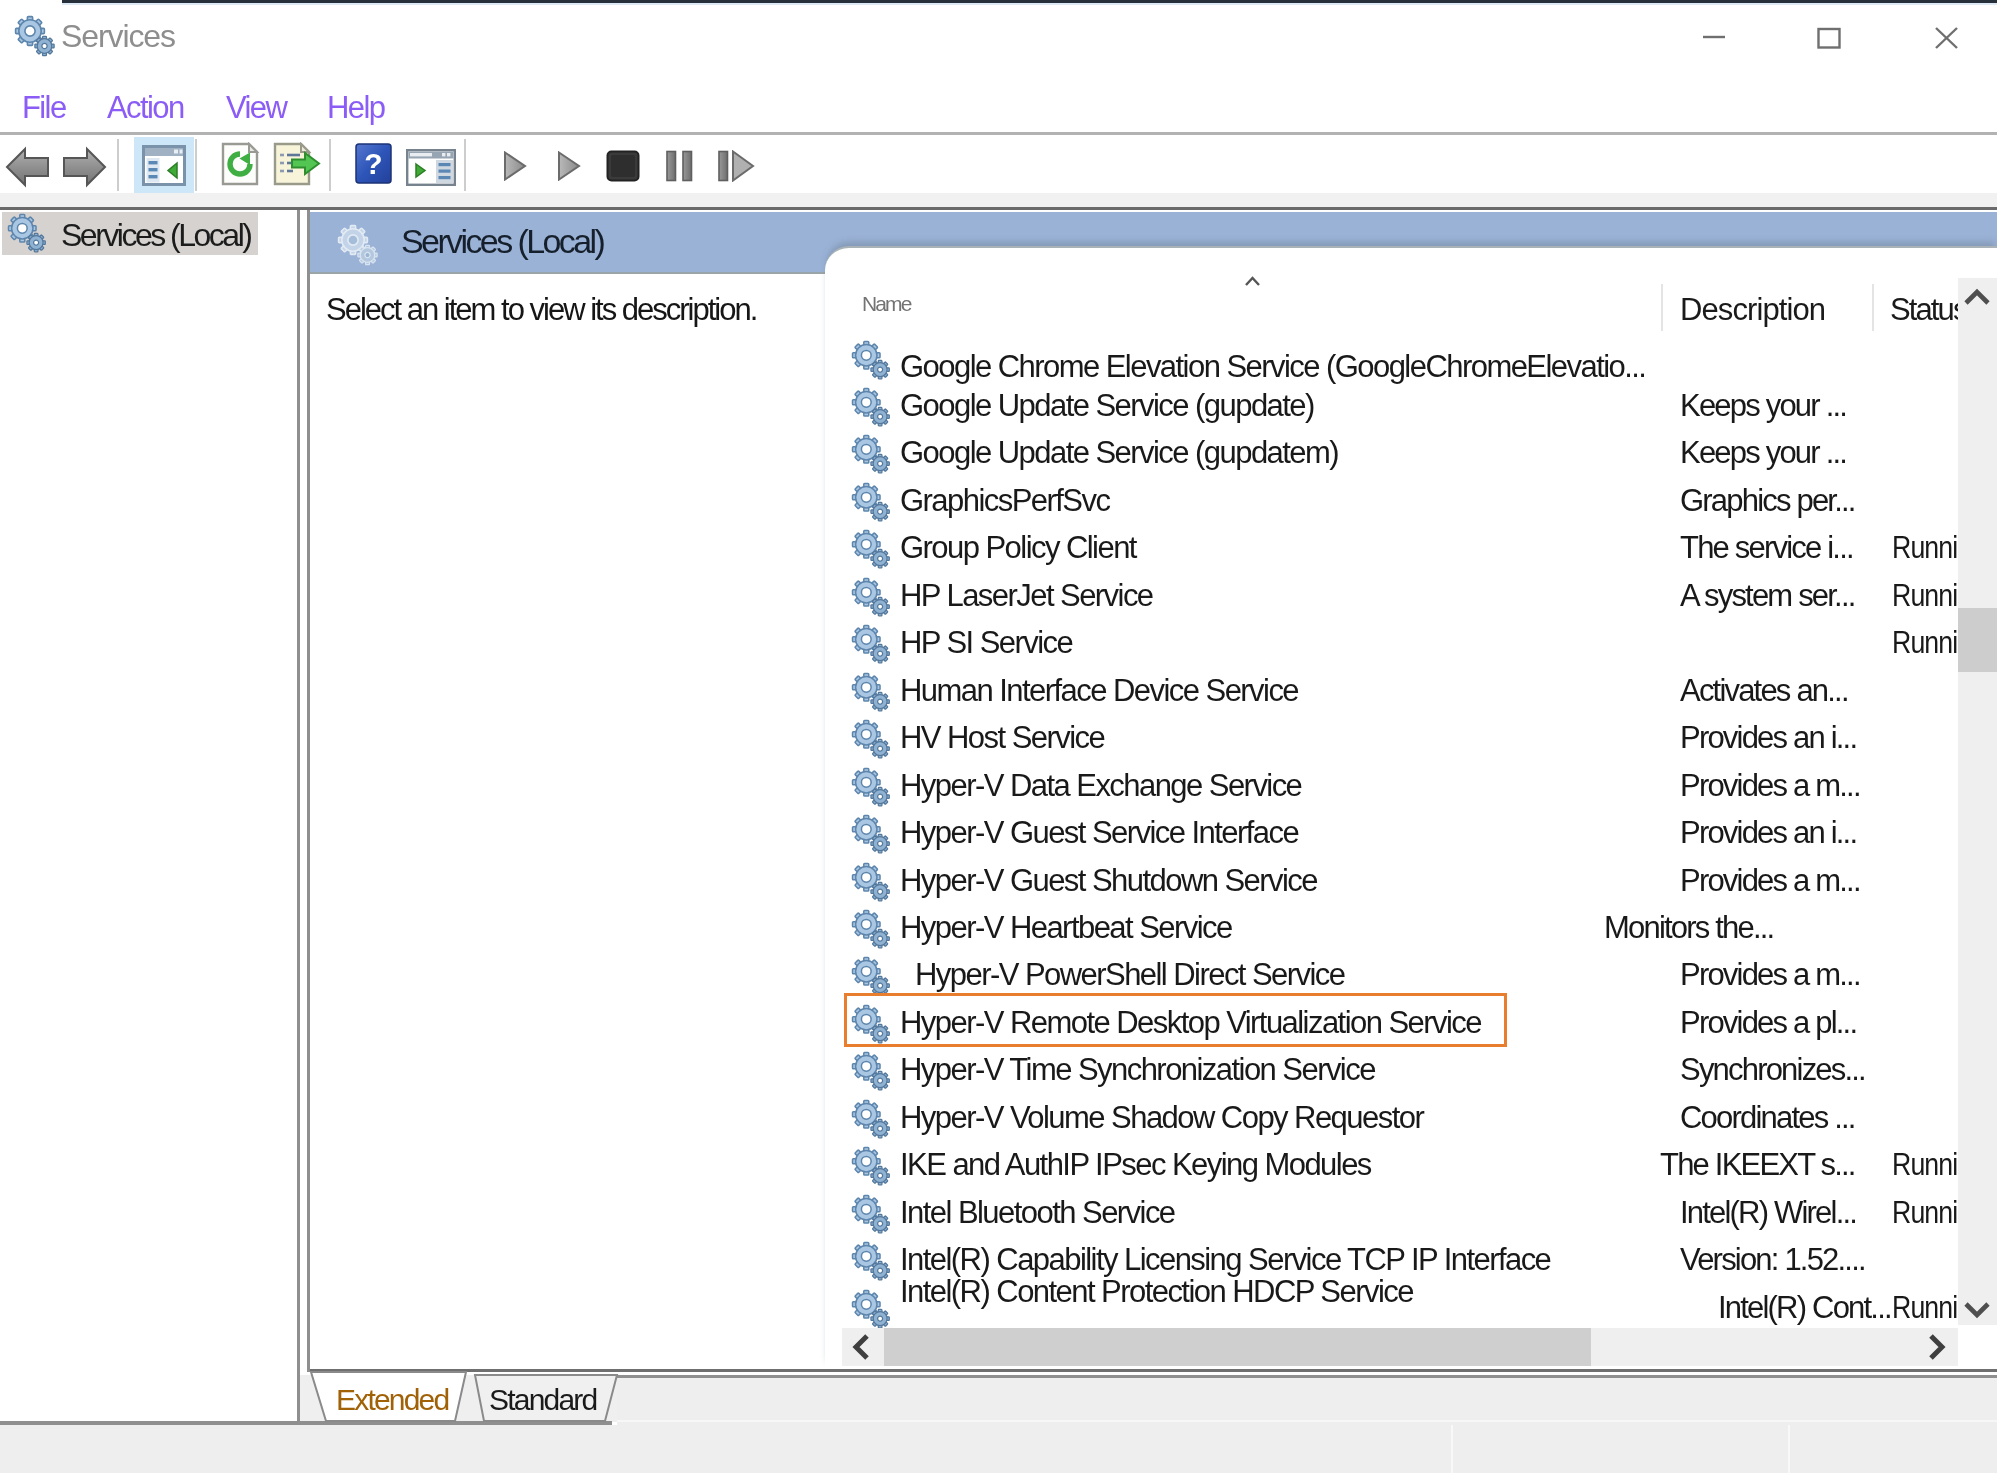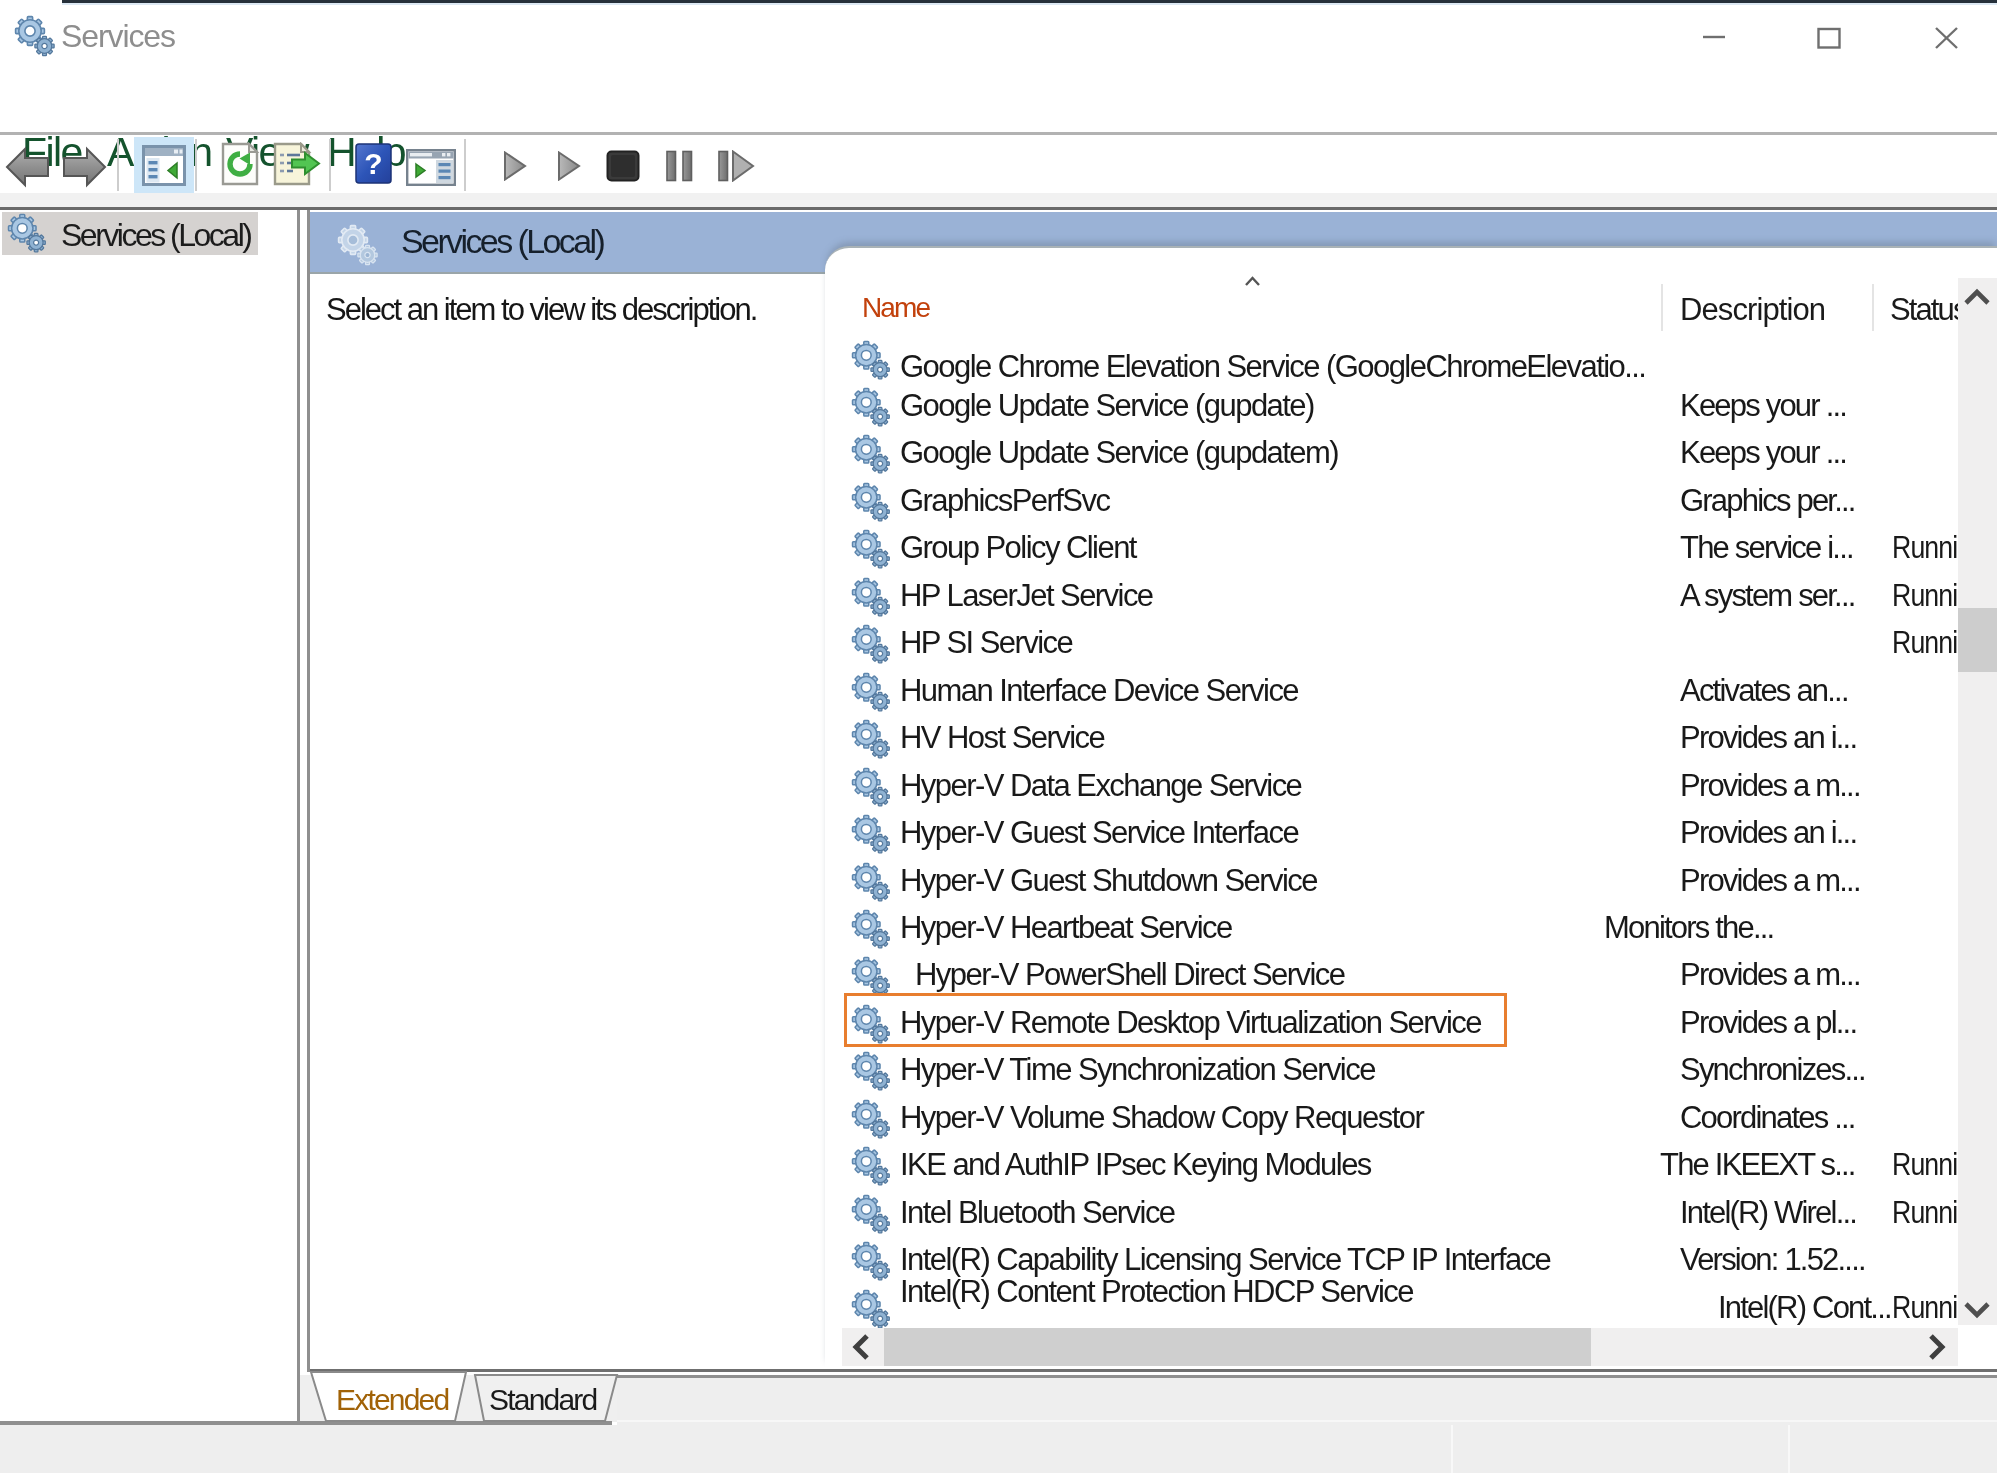--- a/index.html
+++ b/index.html
@@ -1,19 +1,19 @@
 <!DOCTYPE html>
 <html><head><meta charset="utf-8">
 <style>
   html,body{margin:0;padding:0;}
   body{width:1997px;height:1473px;position:relative;overflow:hidden;background:#fff;
        font-family:"Liberation Sans",sans-serif;}
   .a{position:absolute;}
   .t{position:absolute;white-space:nowrap;color:#1c1c1c;}
-  .menu{font-size:41px;letter-spacing:-1.6px;color:#14532d;margin-top:39px;}
+  .menu{font-size:31px;letter-spacing:-1.6px;color:#8b5cf6;}
   .rowname{font-size:31px;letter-spacing:-1.55px;color:#191919;}
   .rowdesc{font-size:31px;letter-spacing:-1.8px;color:#191919;}
 </style></head>
 <body>
 
 <div class="a" style="left:62px;top:0;width:1935px;height:3px;background:#26303a;"></div>
 <div class="a" style="left:62px;top:3px;width:1935px;height:2px;background:#dce8f3;"></div>
 <svg width="0" height="0" style="position:absolute">
     <defs>
 <g id="gear">
@@ -230,21 +230,21 @@
 <div class="a" style="left:310px;top:212px;width:1687px;height:60px;background:#9ab2d6;border-bottom:2px solid #9aa5a9;"></div>
 <svg class="a" style="left:337px;top:224px" width="44" height="44" viewBox="0 0 44 44">
     <use href="#gearpairW"></use>
   </svg>
 <div class="t" style="left:401px;top:222px;font-size:34px;letter-spacing:-2.6px;color:#16202c;">Services (Local)</div>
 <div class="a" style="left:825px;top:246px;width:1172px;height:1123px;background:#ffffff;border-top-left-radius:24px;border-top:2.5px solid #a9b2b6;box-sizing:border-box;box-shadow:0 -6px 6px -2px rgba(95,110,125,0.35);"></div>
 <svg class="a" style="left:1244px;top:274px" width="17" height="14" viewBox="0 0 17 14">
     <path d="M2 11 L8.5 4 L15 11" fill="none" stroke="#555" stroke-width="2.4"></path>
   </svg>
 <div class="t" style="left:326px;top:292px;font-size:31px;letter-spacing:-2.0px;color:#161616;">Select an item to view its description.</div>
-<div class="t" style="left:862px;top:292px;font-size:28px;letter-spacing:-1.9px;color:#c2410c;">Name</div>
+<div class="t" style="left:862px;top:292px;font-size:21px;letter-spacing:-1.9px;color:#737373;">Name</div>
 <div class="t" style="left:1680px;top:292px;font-size:31px;letter-spacing:-0.9px;color:#1a1a1a;">Description</div>
 <div class="a" style="left:1890px;top:292px;width:68px;height:40px;overflow:hidden;"><span style="font-size:31px;letter-spacing:-1.9px;color:#1a1a1a;white-space:nowrap;">Status</span></div>
 <div class="a" style="left:1661px;top:284px;width:2px;height:47px;background:#e4e4e4;"></div>
 <div class="a" style="left:1872px;top:284px;width:2px;height:47px;background:#e4e4e4;"></div>
 <svg class="a" style="left:851px;top:339.5px" width="42" height="42" viewBox="0 0 44 44">
     <use href="#gearpair"></use>
   </svg>
 <div class="t rowname" style="left:900px;top:349px;">Google Chrome Elevation Service (GoogleChromeElevatio...</div>
 <svg class="a" style="left:851px;top:386.9px" width="42" height="42" viewBox="0 0 44 44">
     <use href="#gearpair"></use>

